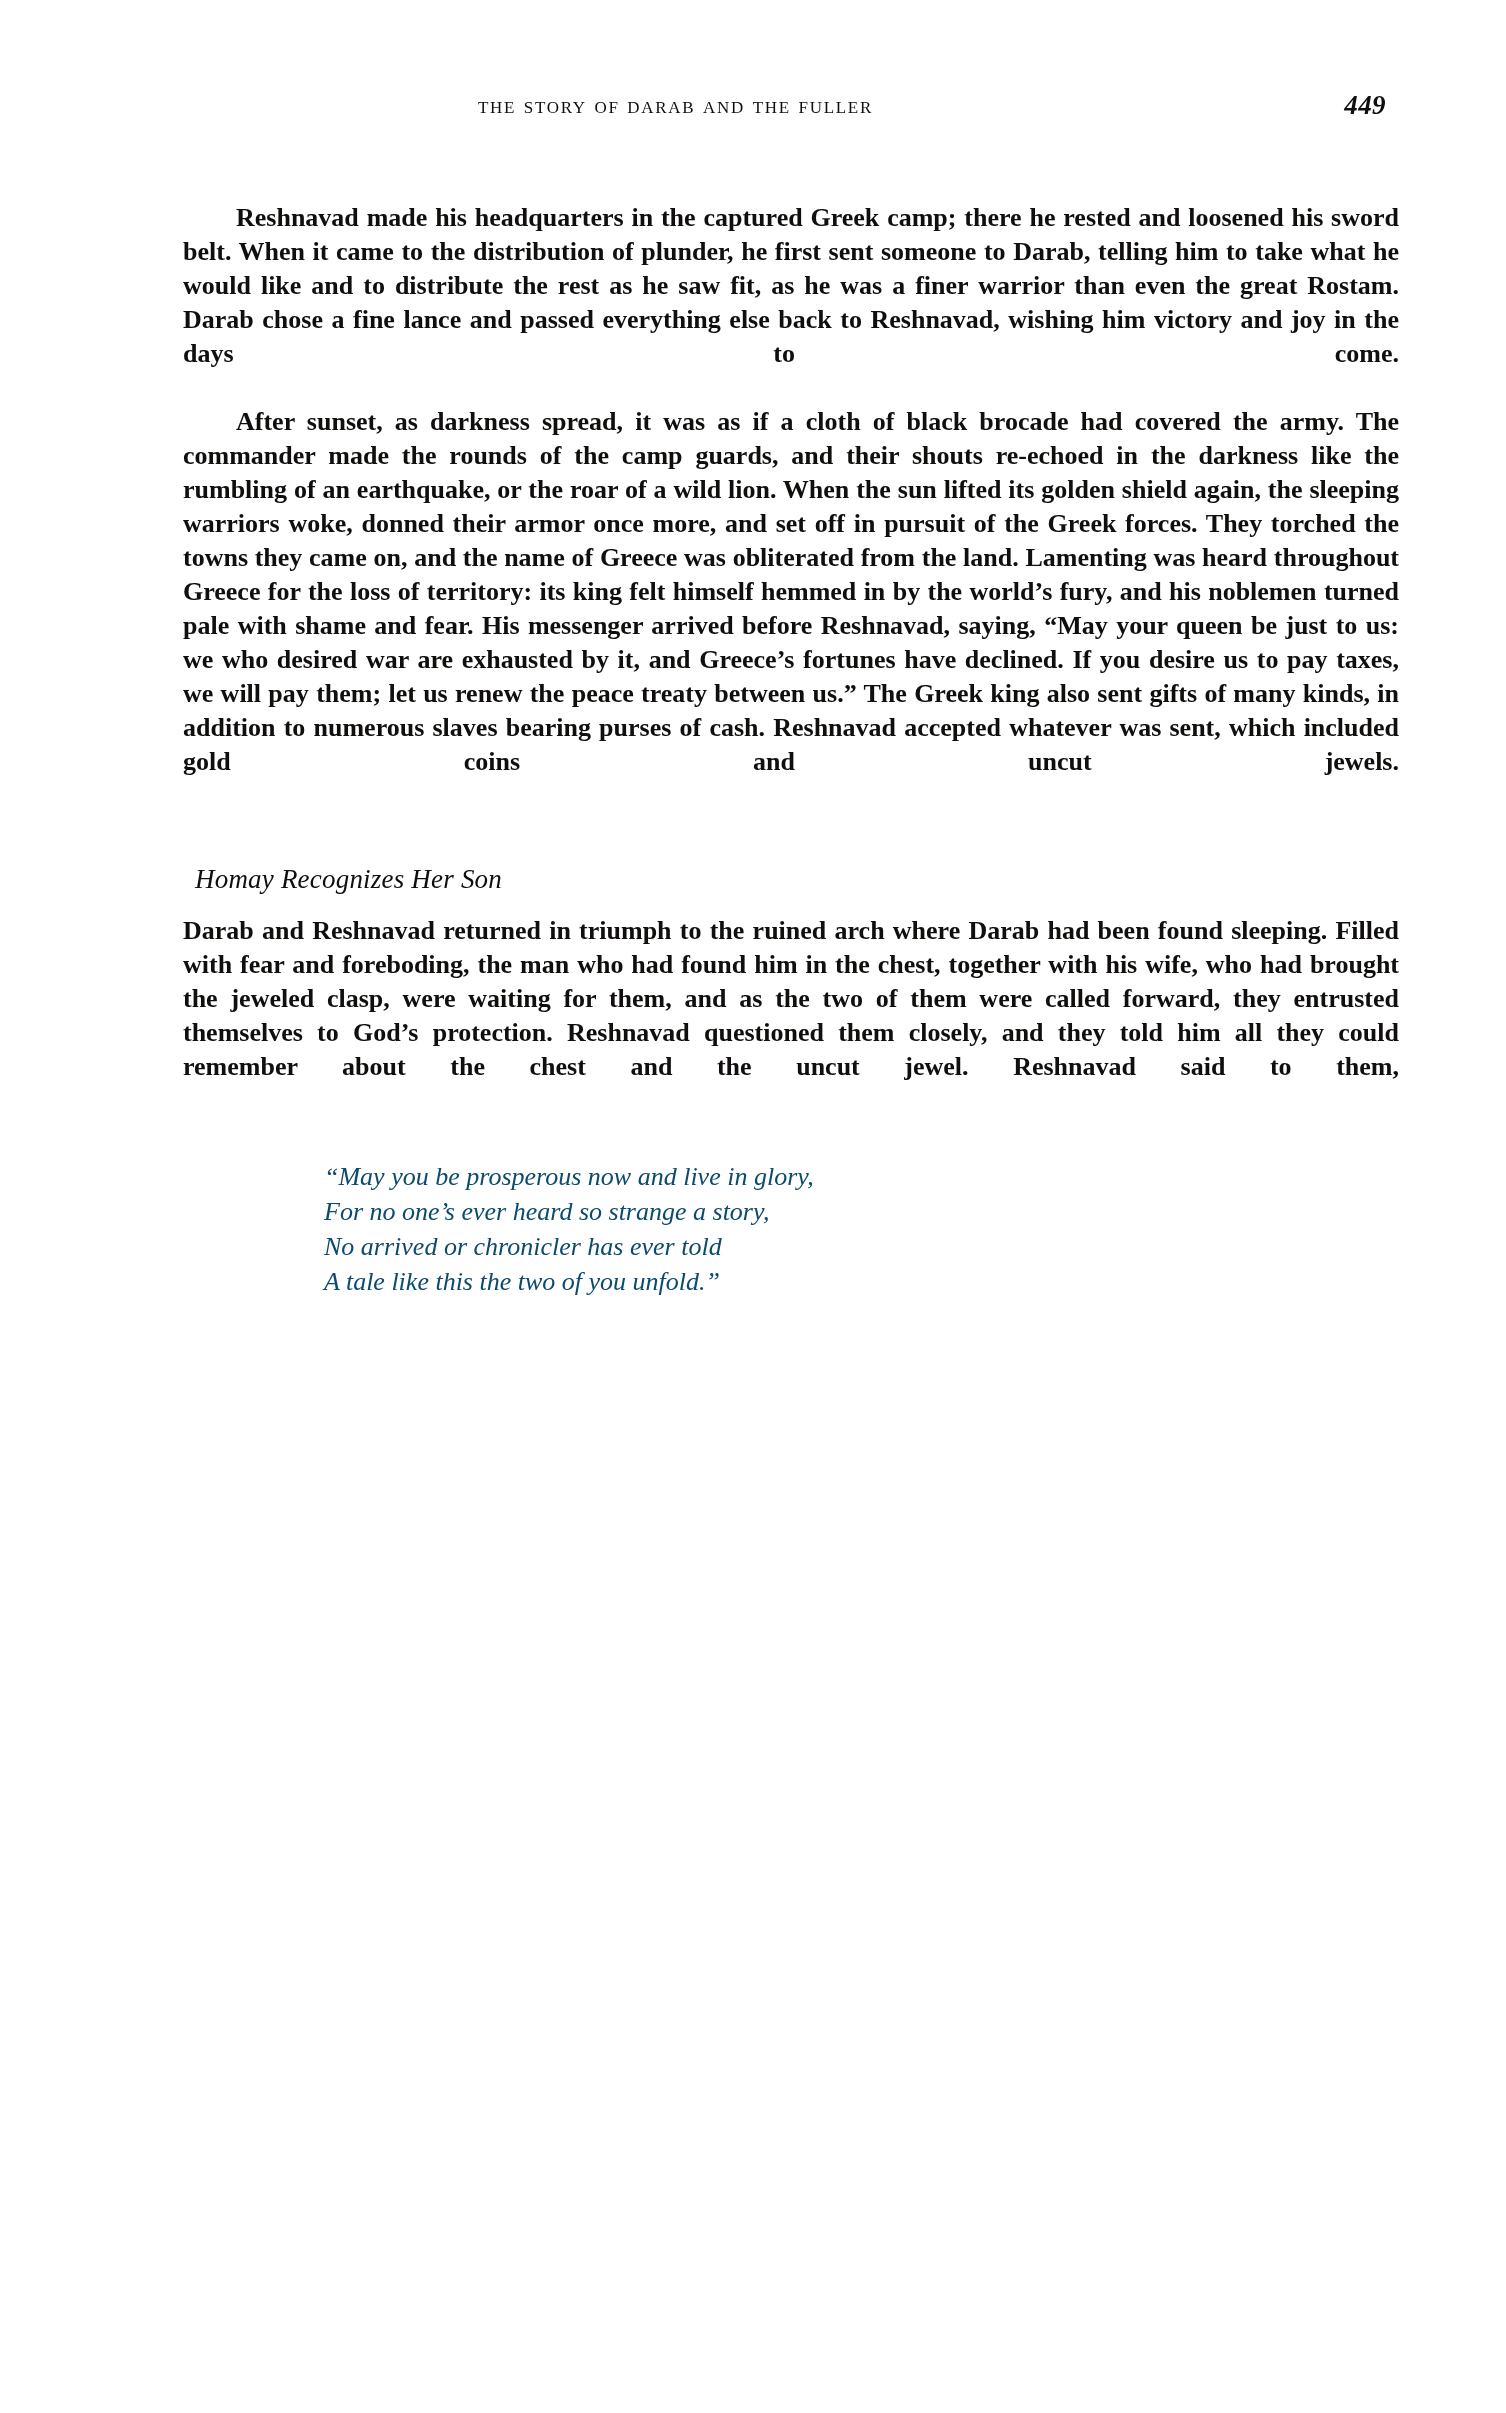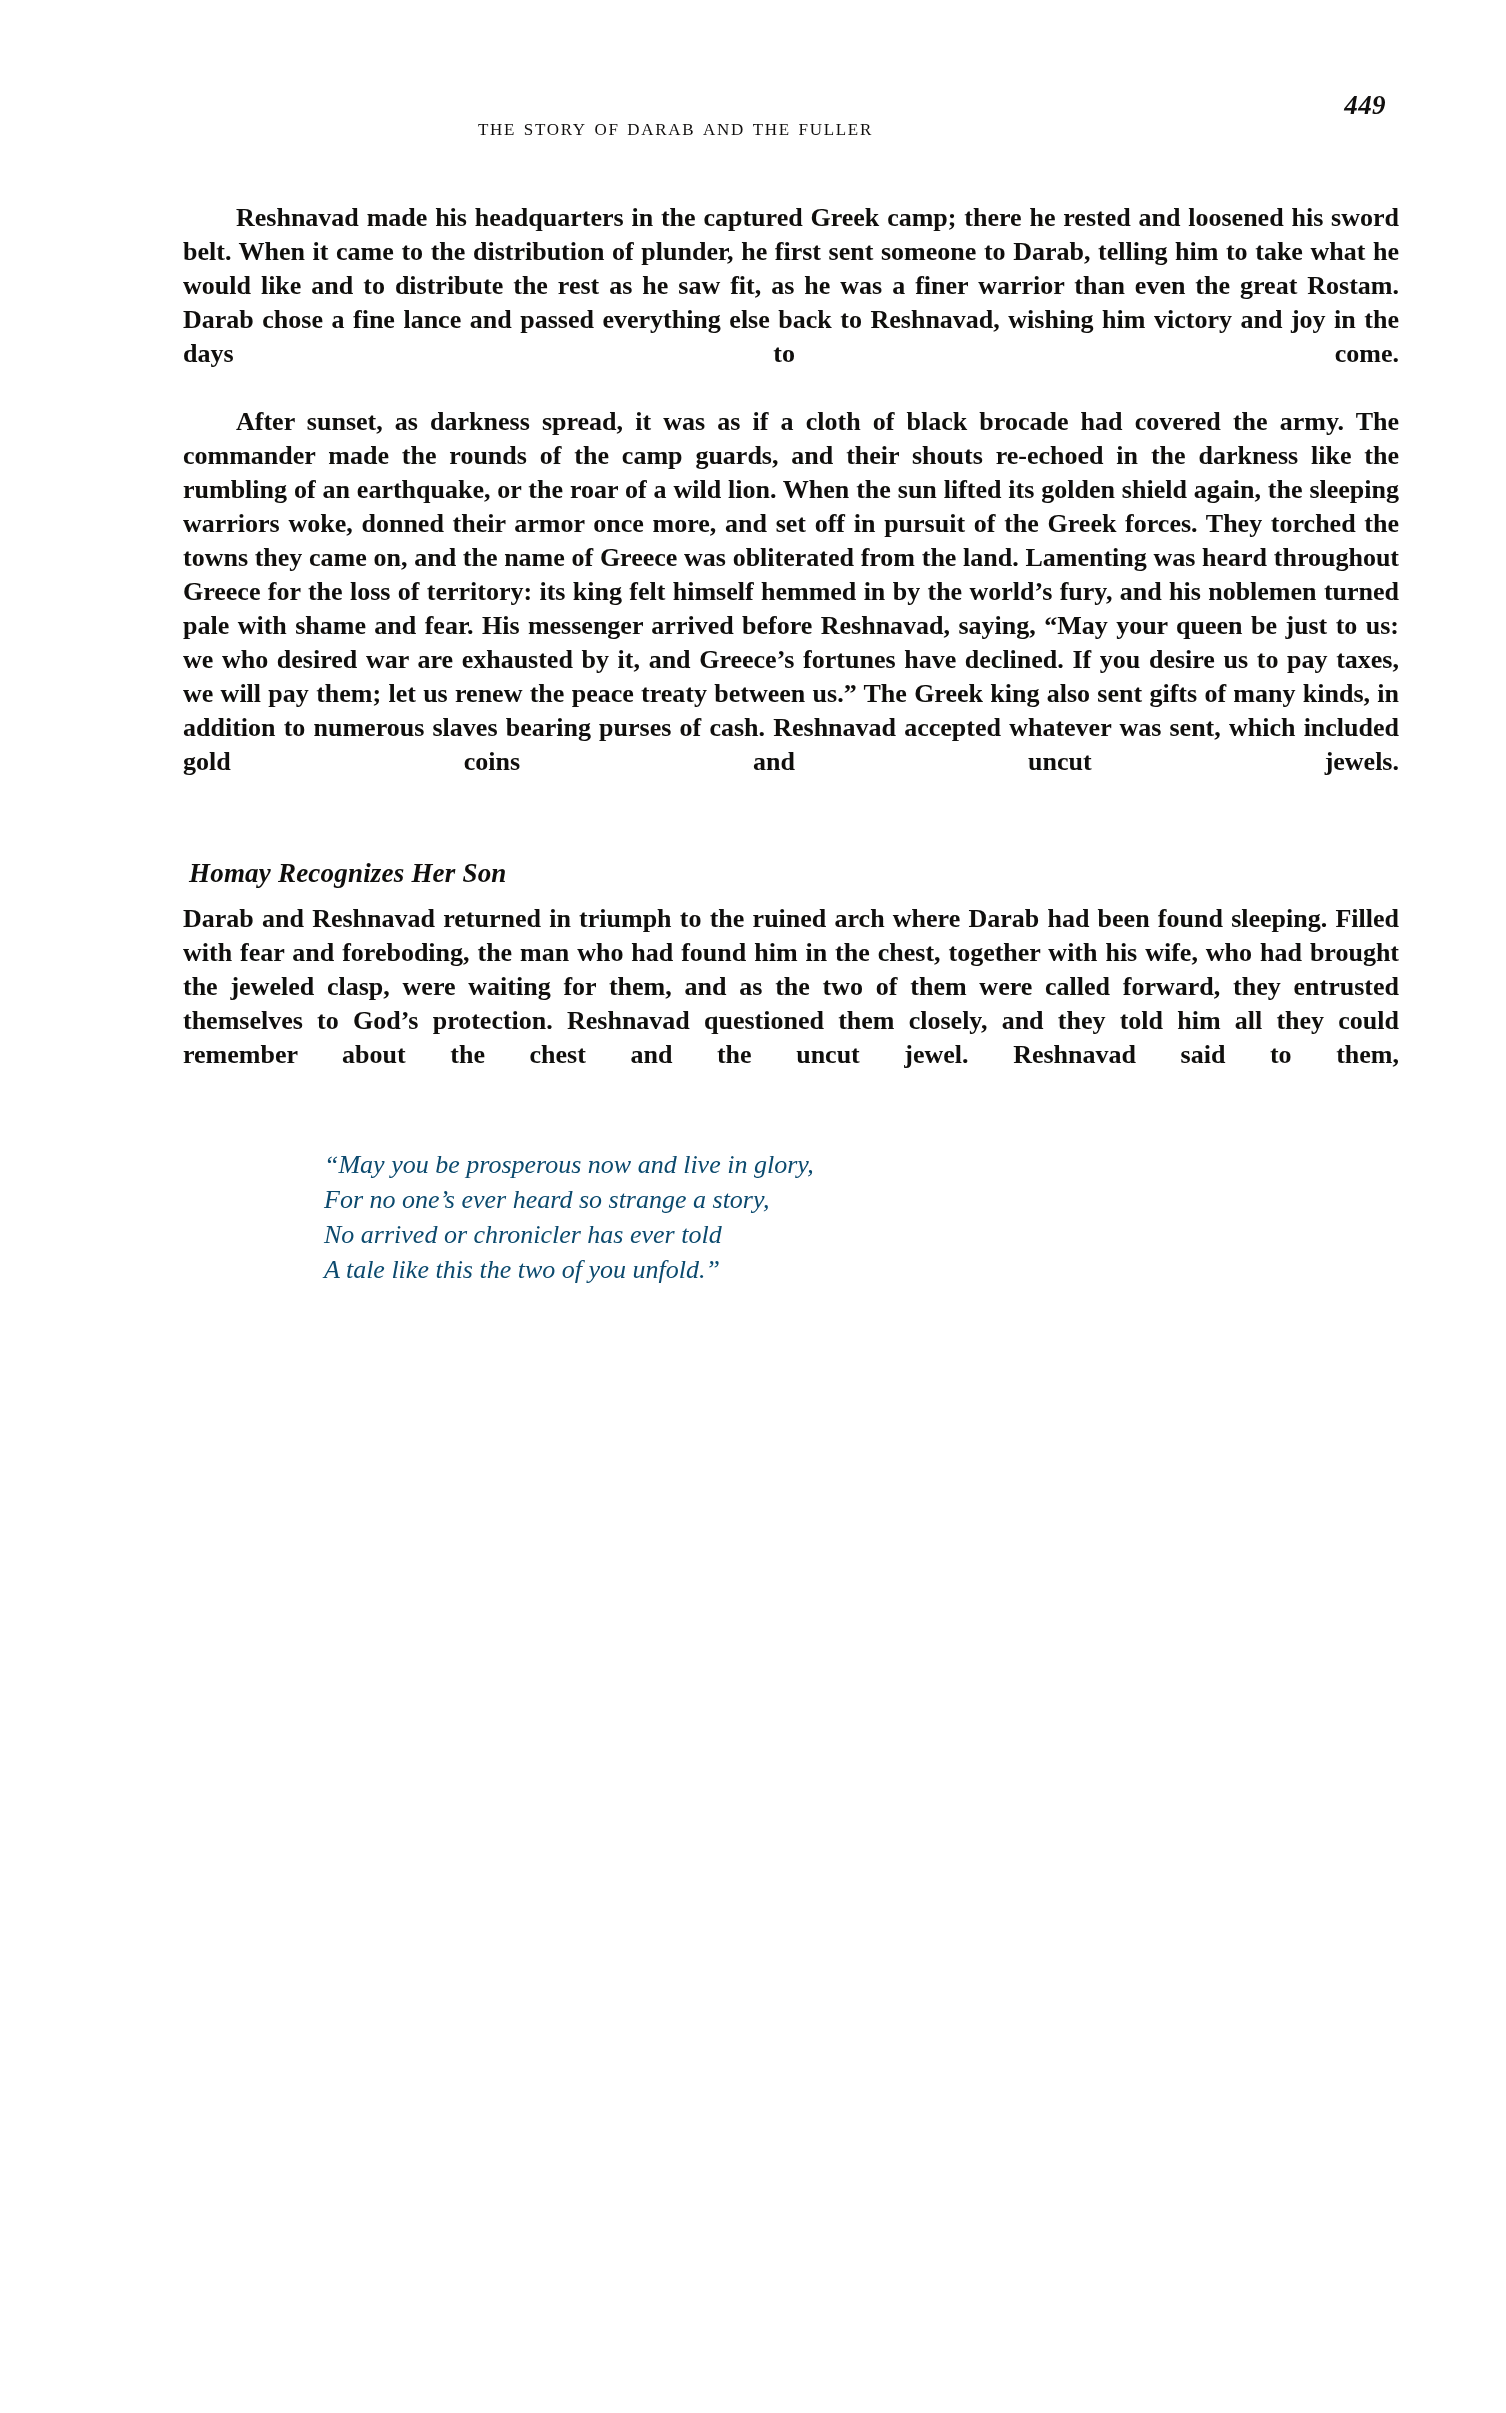--- a/index.html
+++ b/index.html
@@ -32,21 +32,20 @@
   .running-head-title {
     position: absolute;
     left: 295px;
     top: 0;
     font-size: 24px;
     letter-spacing: 1.7px;
     font-variant: small-caps;
     text-transform: lowercase;
     white-space: nowrap;
     color: #110f0e;
-    margin-top: 22px;
   }
   
   .running-head-title::first-letter { font-size: 24px; }
 
   .running-head-folio {
     position: absolute;
     right: 12px;
     top: -1.6px;
     font-size: 27px;
     font-style: italic;
@@ -85,25 +84,25 @@
   }
 
   
   p.para::after {
     content: "";
     display: inline-block;
     width: 100%;
   }
 
   .section-heading {
-    margin: 6px;
+    margin: 12px;
     font-size: 27px;
     line-height: 34px;
     font-style: italic;
-    font-weight: bold;
+    font-weight: normal;
     text-align: left;
     color: #100f0d;
     letter-spacing: 0.2px;
   }
 
   .gap-before-heading { height: 37px; }
   .gap-after-heading  { height: 6.2px; }
   .gap-before-verse   { height: 41px; }
 
   

